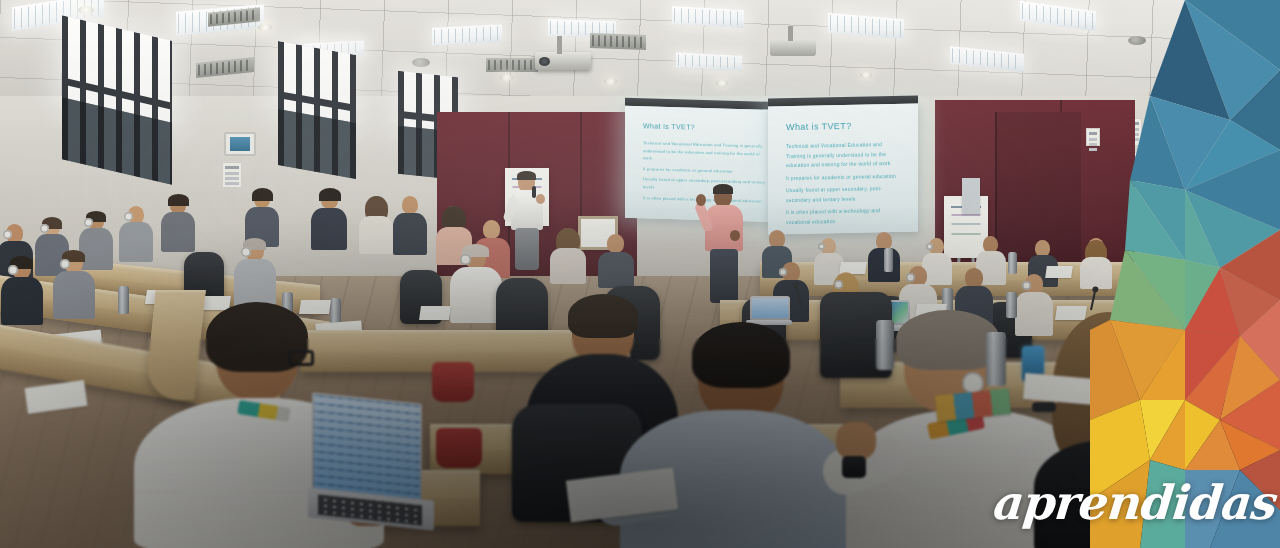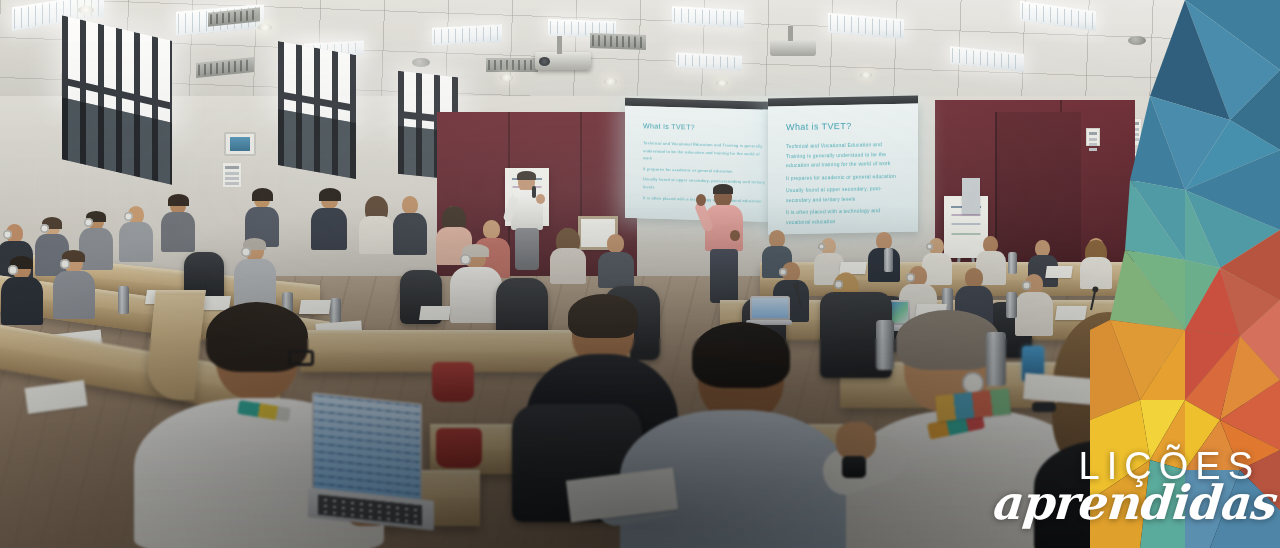--- a/index.html
+++ b/index.html
@@ -804,17 +804,16 @@
         <polygon points="120,548 150,470 190,510 190,548" fill="#4f86a8"></polygon>
         <polygon points="150,470 190,450 190,510" fill="#b7543f"></polygon>
         <polygon points="20,320 50,400 0,420 0,330" fill="#d88f33"></polygon>
         <polygon points="50,400 60,460 0,500 0,420" fill="#efc02d"></polygon>
         <polygon points="60,460 50,548 0,548 0,500" fill="#e0a02c"></polygon>
       </g>
     </svg>
   </div>
 
   <div id="lockup">
-    <span class="l1">LIÇÕES</span>
     <span class="l2">aprendidas</span>
   </div>
 
 </div>
 
 </body></html>

